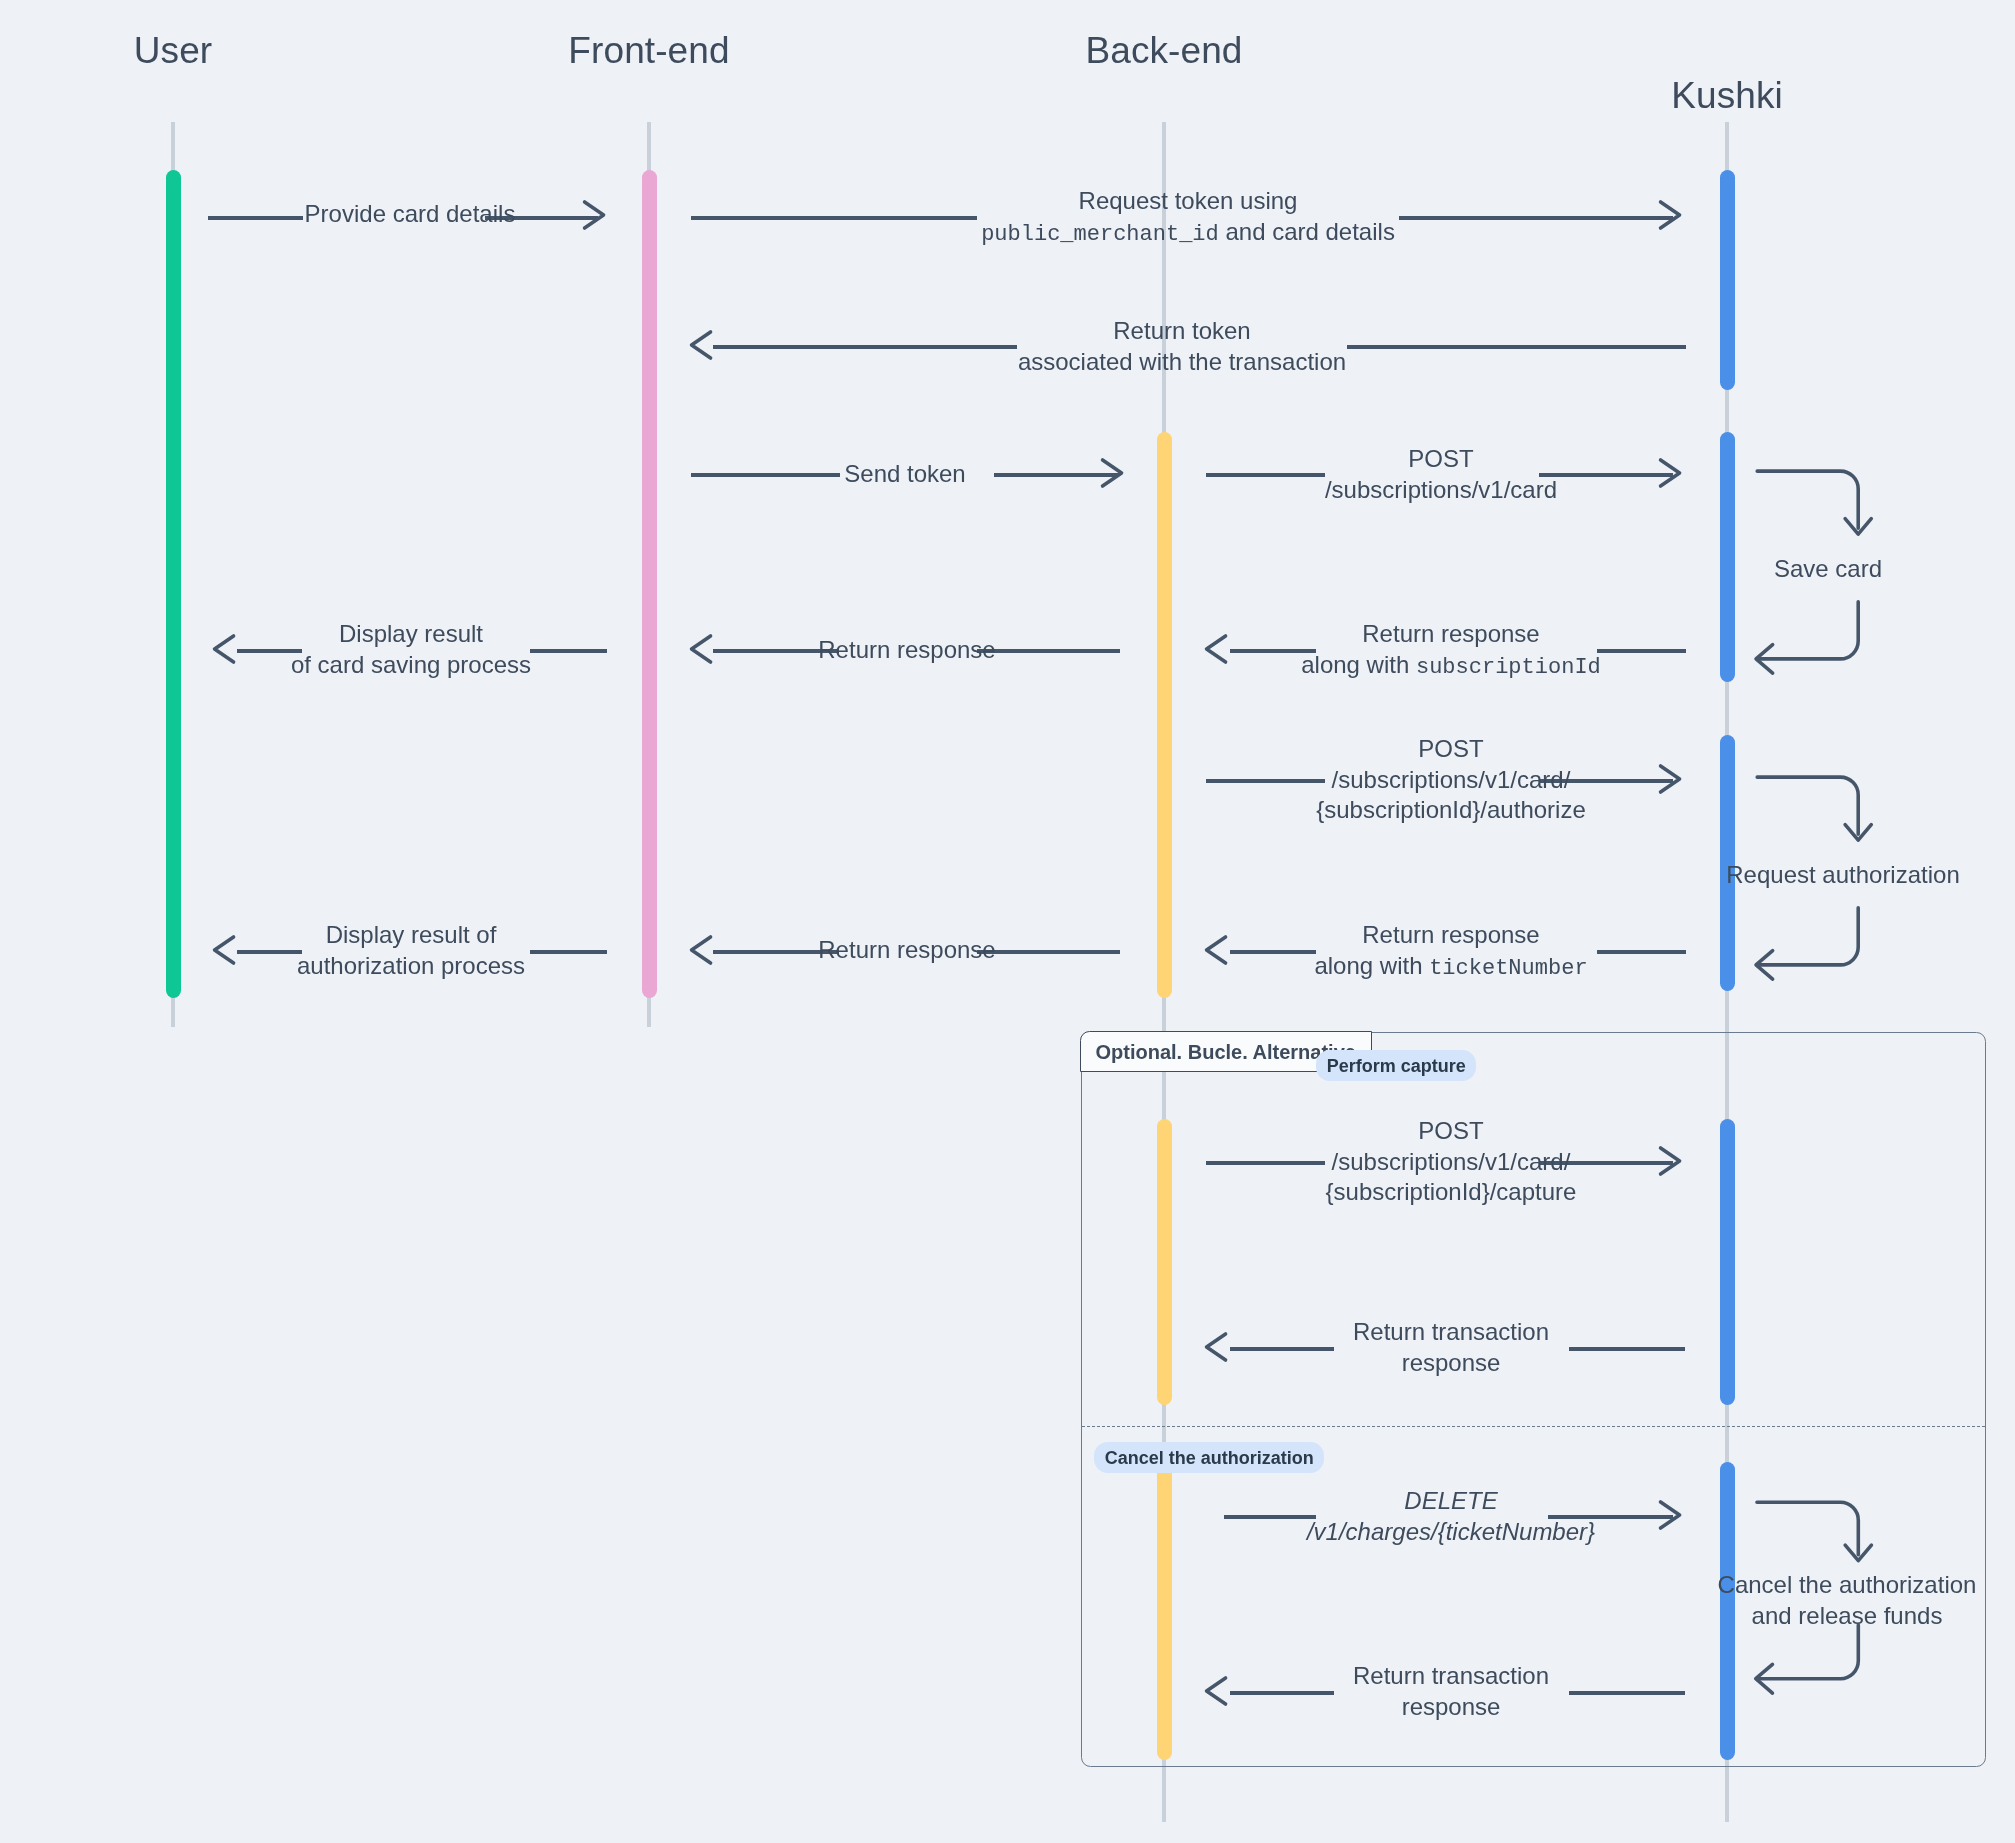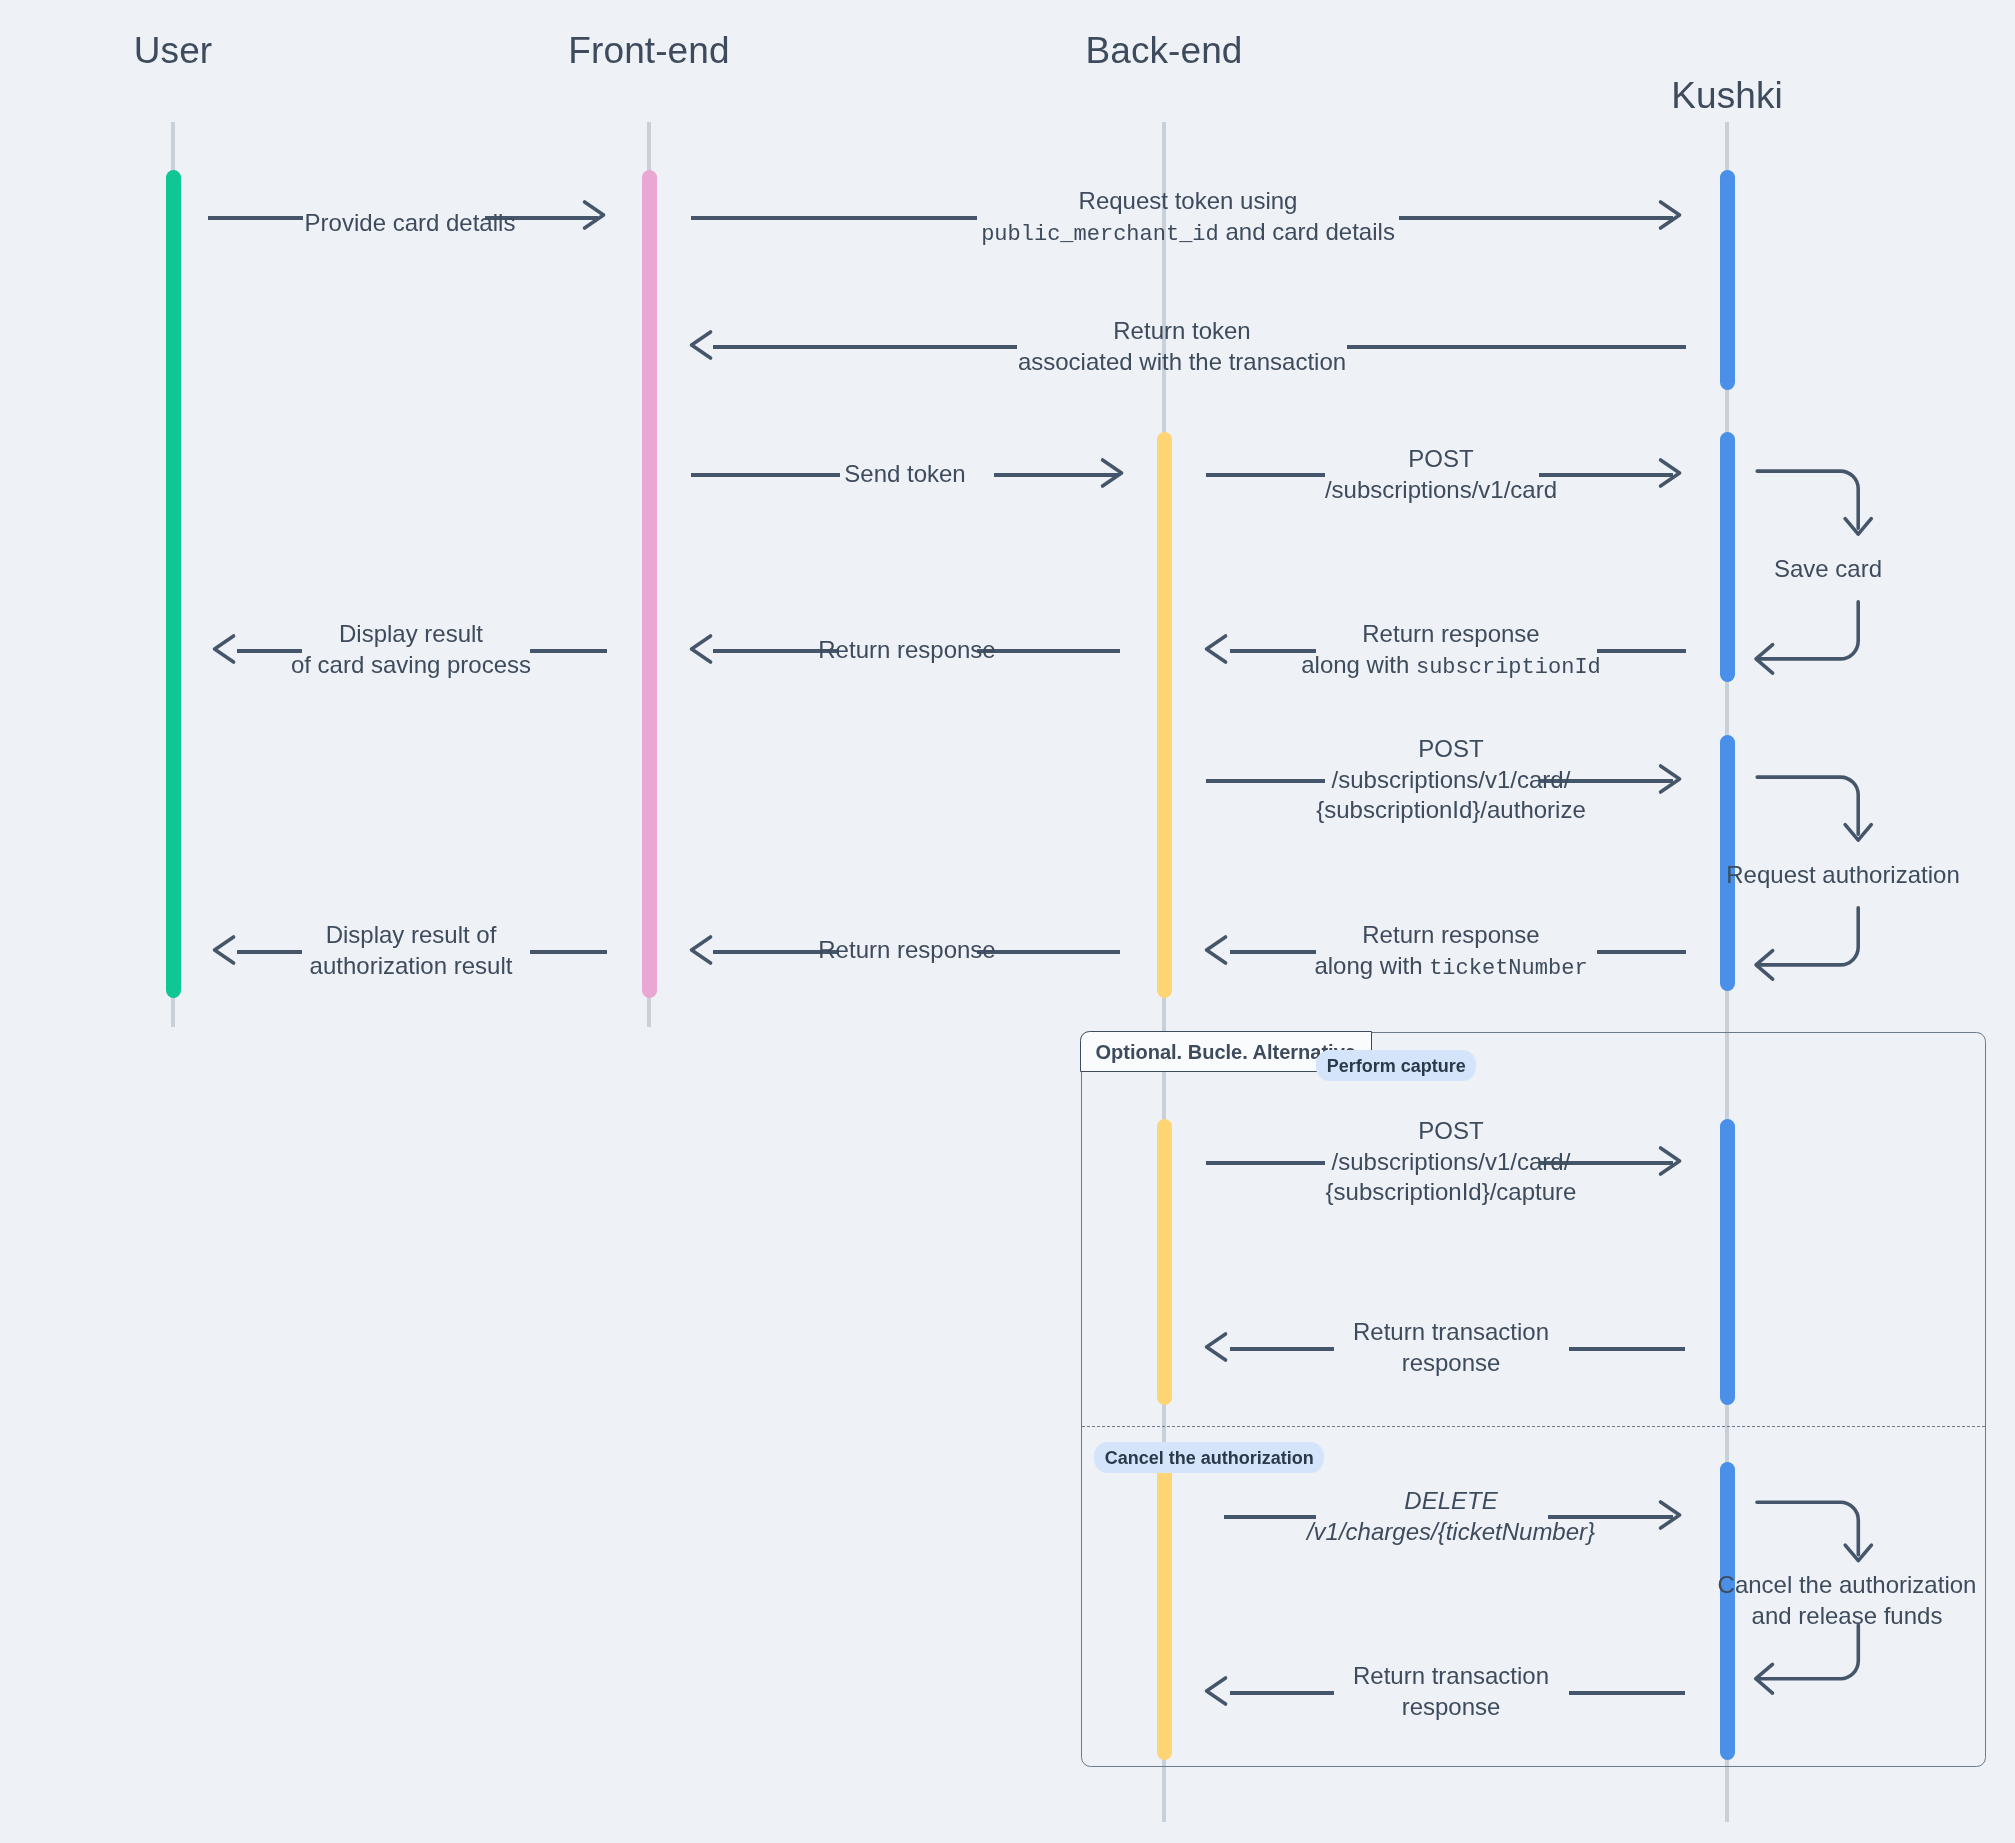--- a/index.html
+++ b/index.html
@@ -154,21 +154,21 @@
   <div class="activation act-kushki" style="left:1727px; top:1462px; height:298px;"></div>
 
   <div class="msg">
     <div class="msg-line" style="left:208px;  top:216px; width:95px;"></div>
     <div class="msg-line" style="left:485px;  top:216px; width:113px;"></div>
     <div class="arrowhead" style="left:581px; top:196px;">
       <svg width="38" height="38" viewBox="0 0 64 64">
           <path d="M6 10 L38 32 L6 54" fill="none" stroke="#46566a" stroke-width="6" stroke-linecap="round" stroke-linejoin="round"></path>
         </svg>
     </div>
-    <div class="msg-label" style="left:410px; top:208px;">Provide card details</div>
+    <div class="msg-label" style="left:410px; top:199px;">Provide card details</div>
   </div>
 
   <div class="msg">
     <div class="msg-line" style="left:691px; top:216px; width:286px;"></div>
     <div class="msg-line" style="left:1399px; top:216px; width:274px;"></div>
     <div class="arrowhead" style="left:1657px; top:196px;">
       <svg width="38" height="38" viewBox="0 0 64 64">
           <path d="M6 10 L38 32 L6 54" fill="none" stroke="#46566a" stroke-width="6" stroke-linecap="round" stroke-linejoin="round"></path>
         </svg>
     </div>
@@ -319,21 +319,21 @@
   <div class="msg">
     <div class="msg-line" style="left:237px;  top:950px; width:65px;"></div>
     <div class="msg-line" style="left:530px;  top:950px; width:77px;"></div>
     <div class="arrowhead" style="left:211px; top:931px;">
       <svg width="38" height="38" viewBox="0 0 64 64">
           <path d="M38 10 L6 32 L38 54" fill="none" stroke="#46566a" stroke-width="6" stroke-linecap="round" stroke-linejoin="round"></path>
         </svg>
     </div>
     <div class="msg-label" style="left:411px; top:920px;">
       <div>Display result of</div>
-      <div>authorization result</div>
+      <div>authorization process</div>
     </div>
   </div>
 
   <div class="fragment" style="left:1081px; top:1032px; width:905px; height:735px;">
     <div class="fragment-tab">Optional. Bucle. Alternative</div>
     <div class="fragment-divider" style="top:393px;"></div>
   </div>
   <div class="guard" style="left:1316px; top:1050px;">Perform capture</div>
   <div class="guard" style="left:1094px; top:1442px;">Cancel the authorization</div>
 

